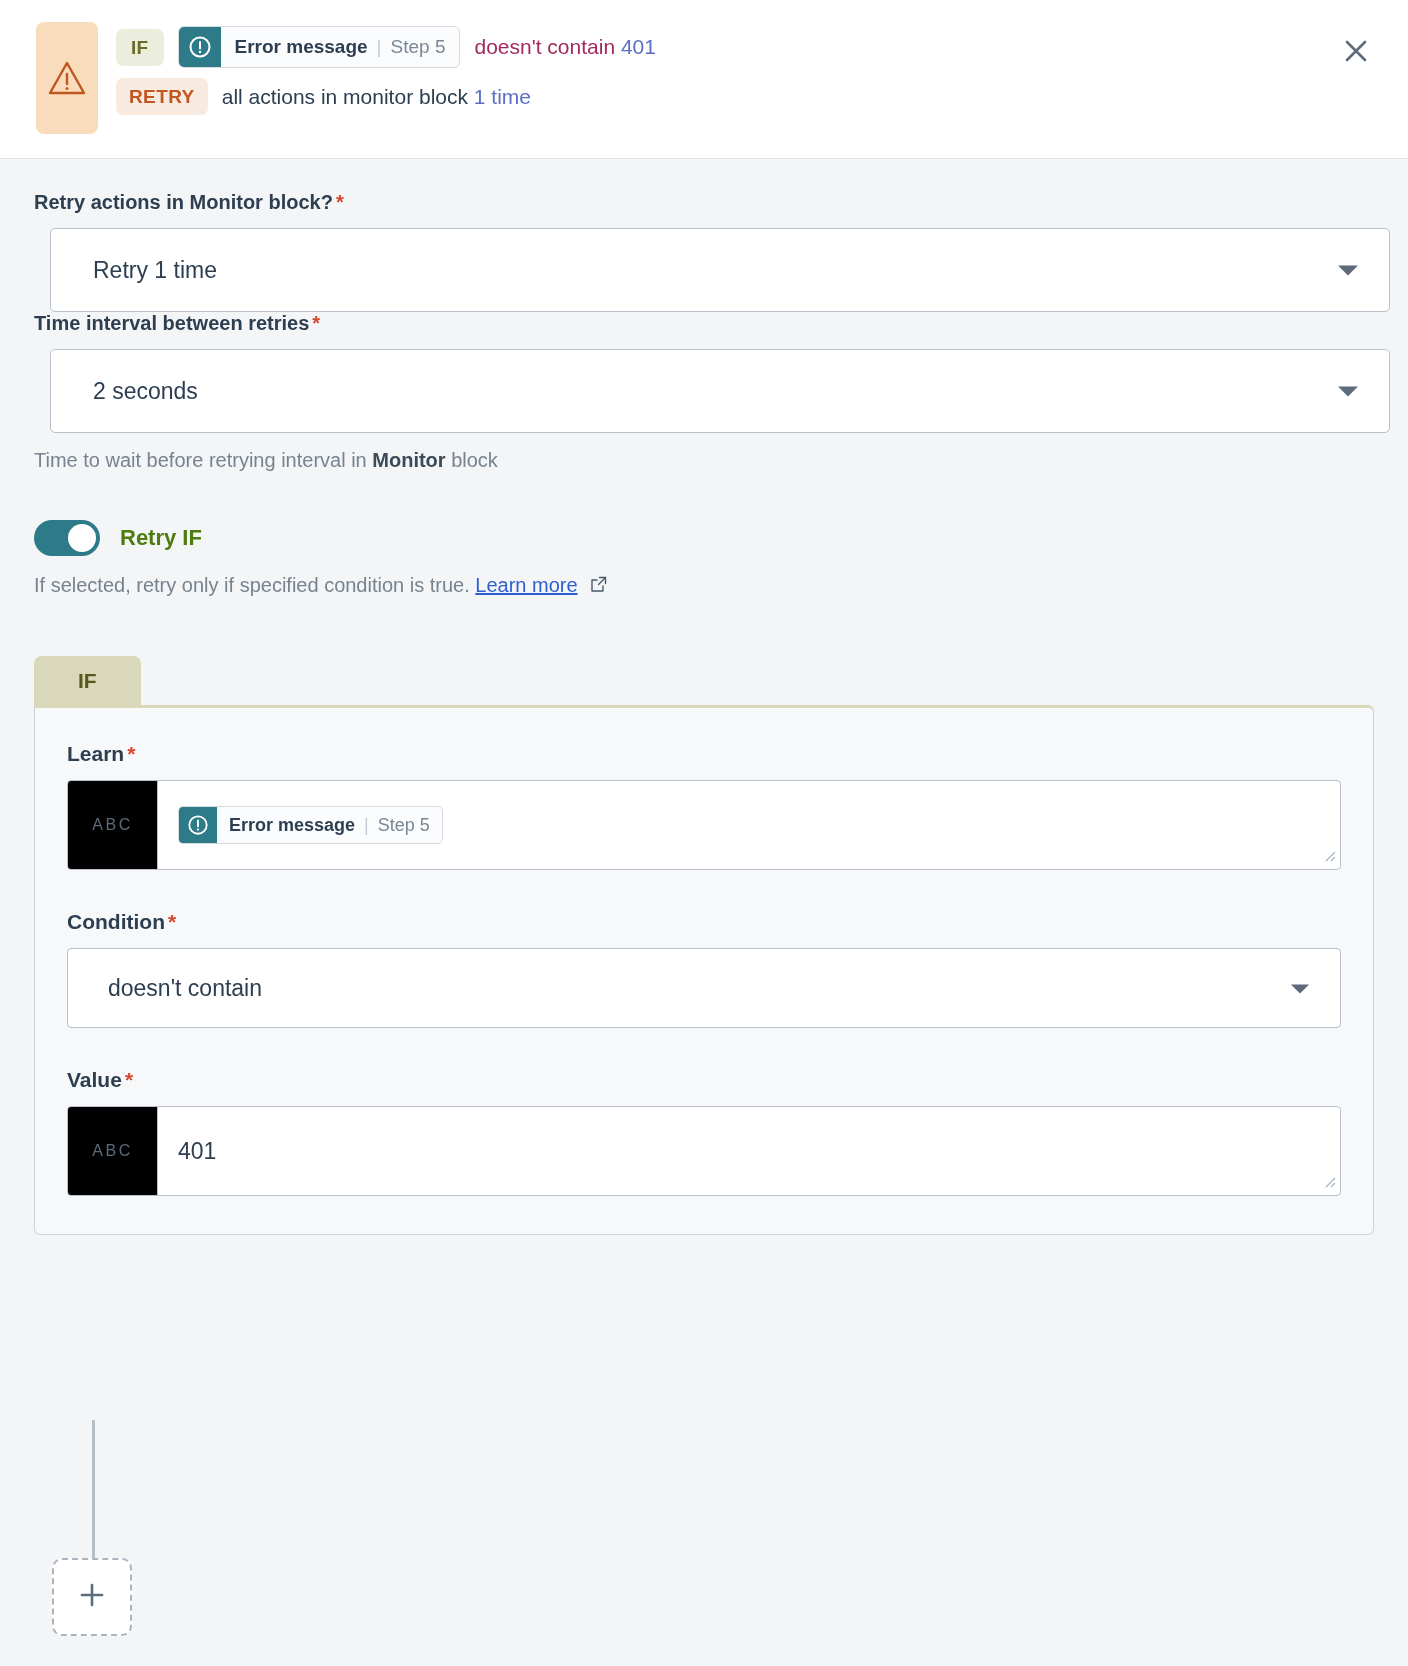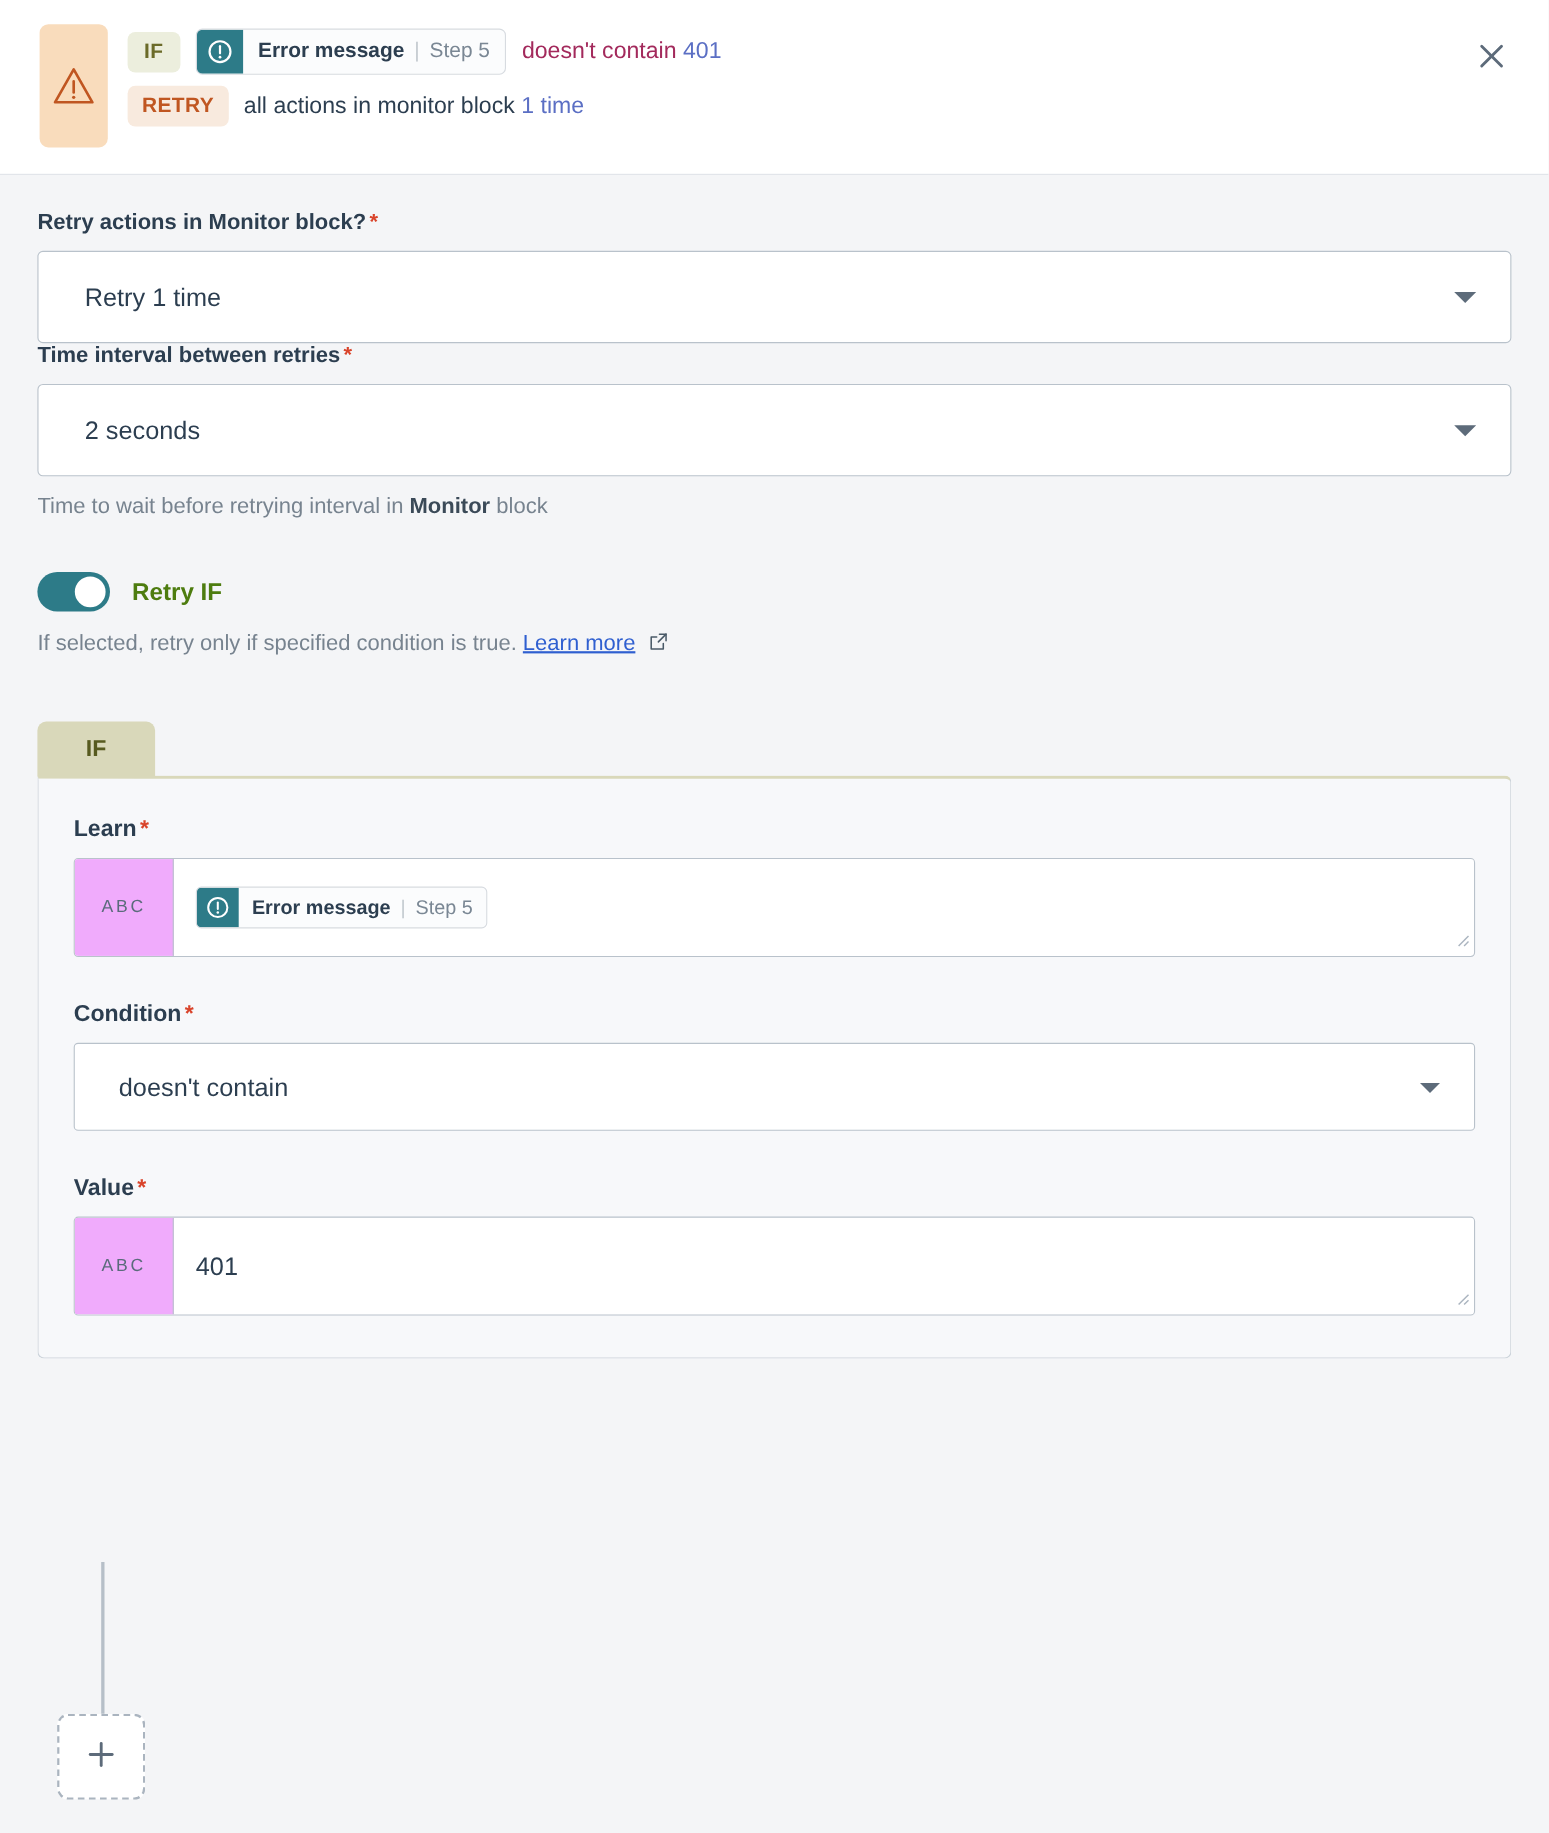--- a/index.html
+++ b/index.html
@@ -136,20 +136,21 @@
     width: 1340px;
     height: 84px;
     background: #ffffff;
     border: 1px solid #b9c2cb;
     border-radius: 5px;
     display: flex; align-items: center;
     padding: 0 30px 0 42px;
     font-size: 23px;
     color: #2c3e50;
     cursor: pointer;
+    margin-left: 16px;
   }
   .caret {
     position: absolute;
     right: 30px; top: 50%;
     transform: translateY(-50%);
   }
   .helper {
     font-size: 20px;
     color: #77838f;
     margin-top: 16px;
@@ -224,21 +225,21 @@
   .input-group {
     display: flex;
     border: 1px solid #b9c2cb;
     border-radius: 4px;
     background: #ffffff;
     overflow: hidden;
     position: relative;
   }
   .abc {
     width: 90px;
-    background: #f0abfc;
+    background: #000000;
     border-right: 1px solid #b9c2cb;
     display: flex; align-items: center; justify-content: center;
     font-size: 16px;
     letter-spacing: 2.5px;
     color: #5a6b7b;
     flex: none;
   }
   .ig-body {
     flex: 1;
     display: flex; align-items: center;

